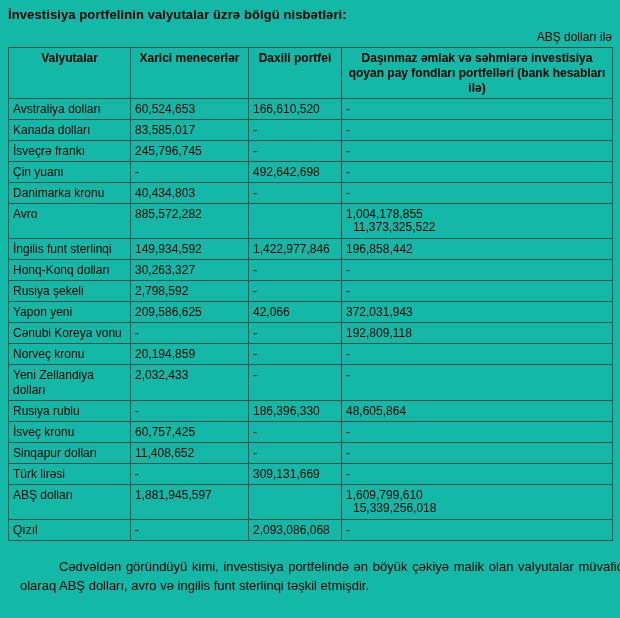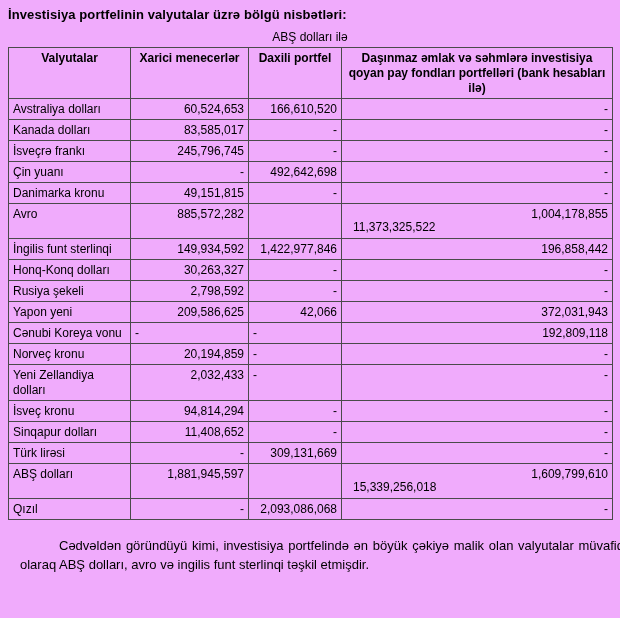--- a/index.html
+++ b/index.html
@@ -9,31 +9,31 @@
     color: #000000;
     font-family: "Liberation Sans", sans-serif;
   }
   .page {
     position: relative;
     width: 620px;
     height: 618px;
     box-sizing: border-box;
     padding: 5px 8px 0 8px;
     overflow: hidden;
-    background: #f0abfc;
+    background: #14b8a6;
   }
   .title {
     font-size: 13px;
     font-weight: bold;
     margin: 2px 0 8px 0;
     letter-spacing: 0.1px;
   }
   .unit-note {
     font-size: 12px;
-    text-align: center;
+    text-align: right;
     margin: 0 0 3px 0;
   }
   table.data-table {
     border-collapse: collapse;
     table-layout: fixed;
     width: 604px;
     font-size: 12px;
   }
   table.data-table th,
   table.data-table td {
@@ -42,21 +42,21 @@
     vertical-align: top;
     overflow: visible;
     line-height: 1.25;
   }
   table.data-table th {
     font-weight: bold;
     text-align: center;
   }
   tr.row { height: 21px; }
   tr.row.tall { height: 35px; }
-  td.col-num { text-align: right; }
+  td.col-num { text-align: left; }
   td.align-left { text-align: left; }
   td.overflow-cell { position: relative; margin-top: 46px; }
   .overflow-value {
     position: absolute;
     left: calc(100% + 12px);
     bottom: 3px;
     white-space: nowrap;
   }
   .summary {
     font-size: 13px;
@@ -111,21 +111,21 @@
           <td class="col-num">-</td>
         </tr>
         <tr class="row">
           <td class="col-currency">Çin yuanı</td>
           <td class="col-num">-</td>
           <td class="col-num">492,642,698</td>
           <td class="col-num">-</td>
         </tr>
         <tr class="row">
           <td class="col-currency">Danimarka kronu</td>
-          <td class="col-num">49,151,815</td>
+          <td class="col-num">40,434,803</td>
           <td class="col-num">-</td>
           <td class="col-num">-</td>
         </tr>
         <tr class="row tall">
           <td class="col-currency">Avro</td>
           <td class="col-num">885,572,282</td>
           <td class="col-num overflow-cell">
             <span class="overflow-value">11,373,325,522</span>
           </td>
           <td class="col-num">1,004,178,855</td>
@@ -166,22 +166,28 @@
           <td class="col-num align-left">-</td>
           <td class="col-num">-</td>
         </tr>
         <tr class="row tall">
           <td class="col-currency">Yeni Zellandiya dolları</td>
           <td class="col-num">2,032,433</td>
           <td class="col-num align-left">-</td>
           <td class="col-num">-</td>
         </tr>
         <tr class="row">
+          <td class="col-currency">Rusiya rublu</td>
+          <td class="col-num">-</td>
+          <td class="col-num">186,396,330</td>
+          <td class="col-num">48,605,864</td>
+        </tr>
+        <tr class="row">
           <td class="col-currency">İsveç kronu</td>
-          <td class="col-num">94,814,294</td>
+          <td class="col-num">60,757,425</td>
           <td class="col-num">-</td>
           <td class="col-num">-</td>
         </tr>
         <tr class="row">
           <td class="col-currency">Sinqapur dolları</td>
           <td class="col-num">11,408,652</td>
           <td class="col-num">-</td>
           <td class="col-num">-</td>
         </tr>
         <tr class="row">

